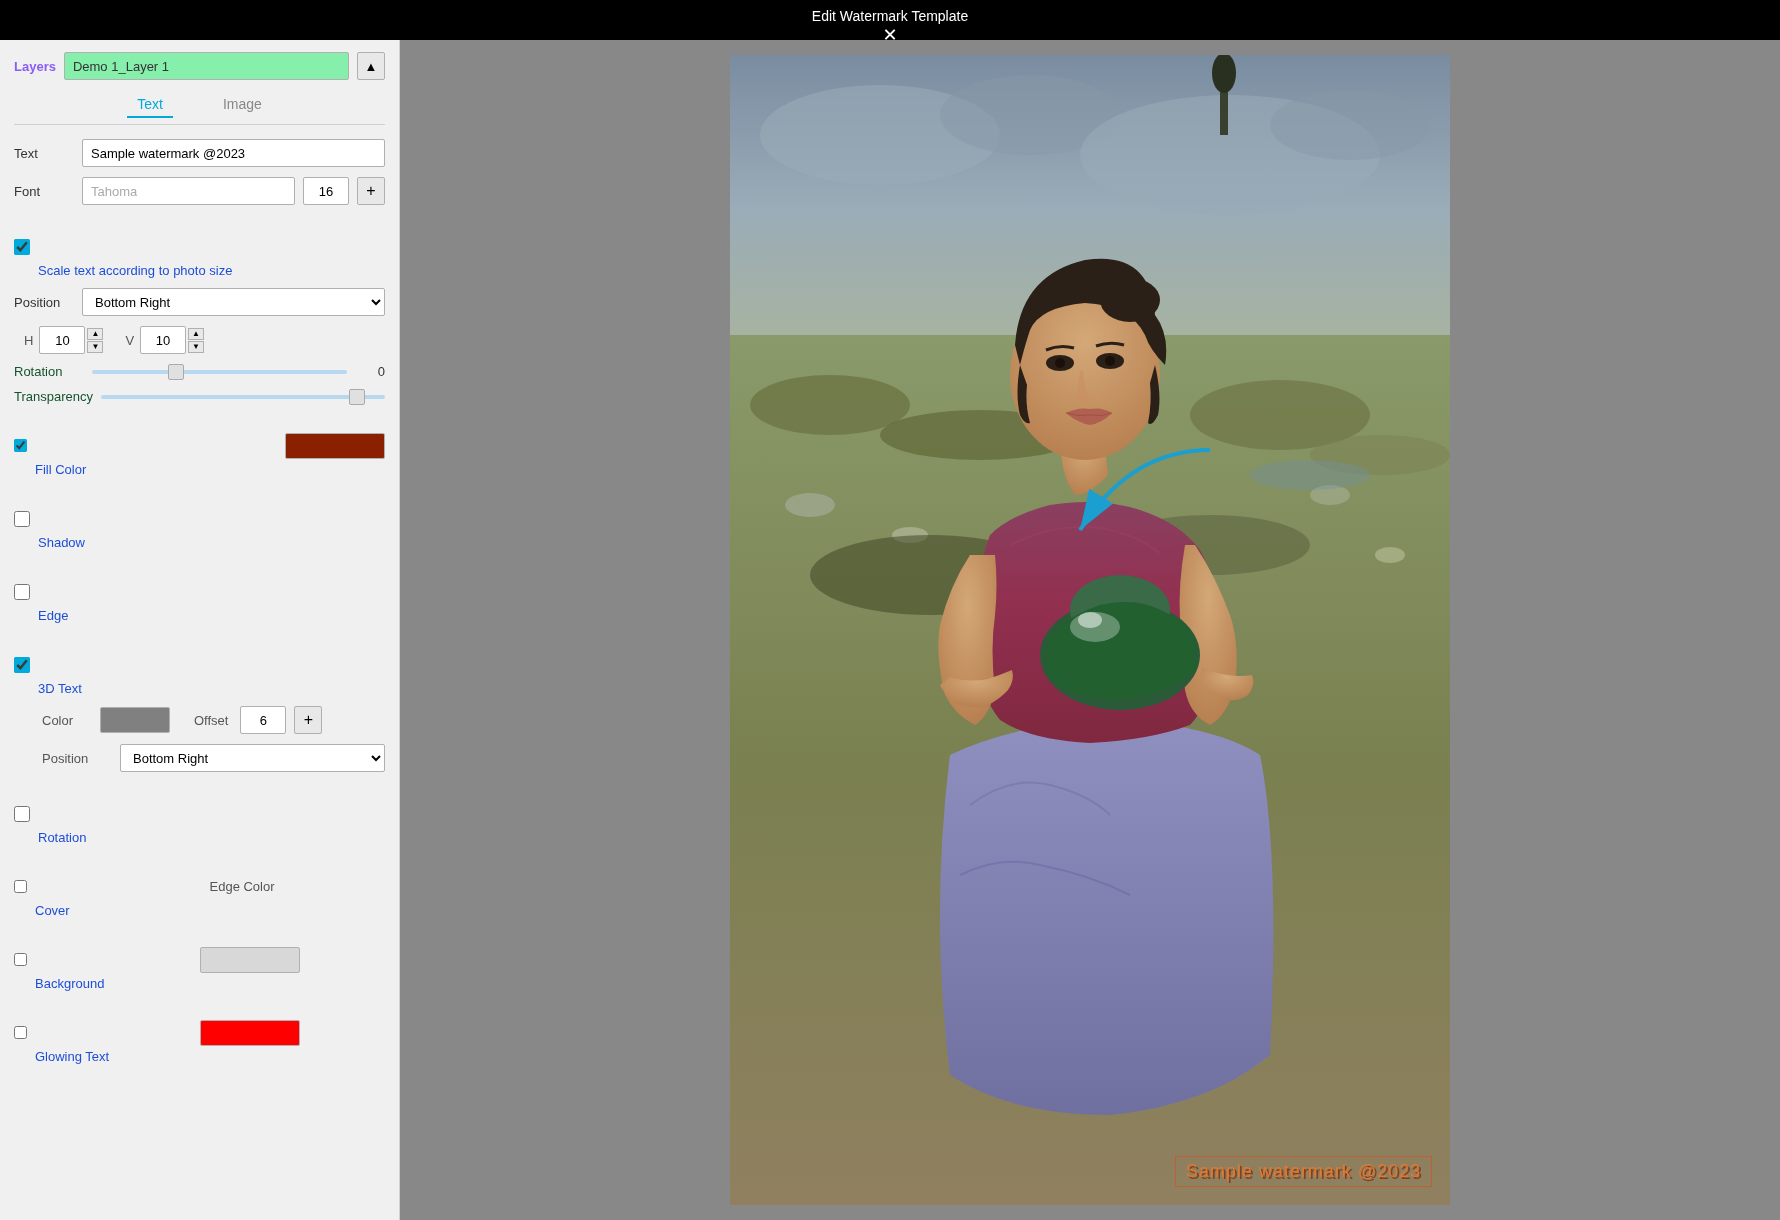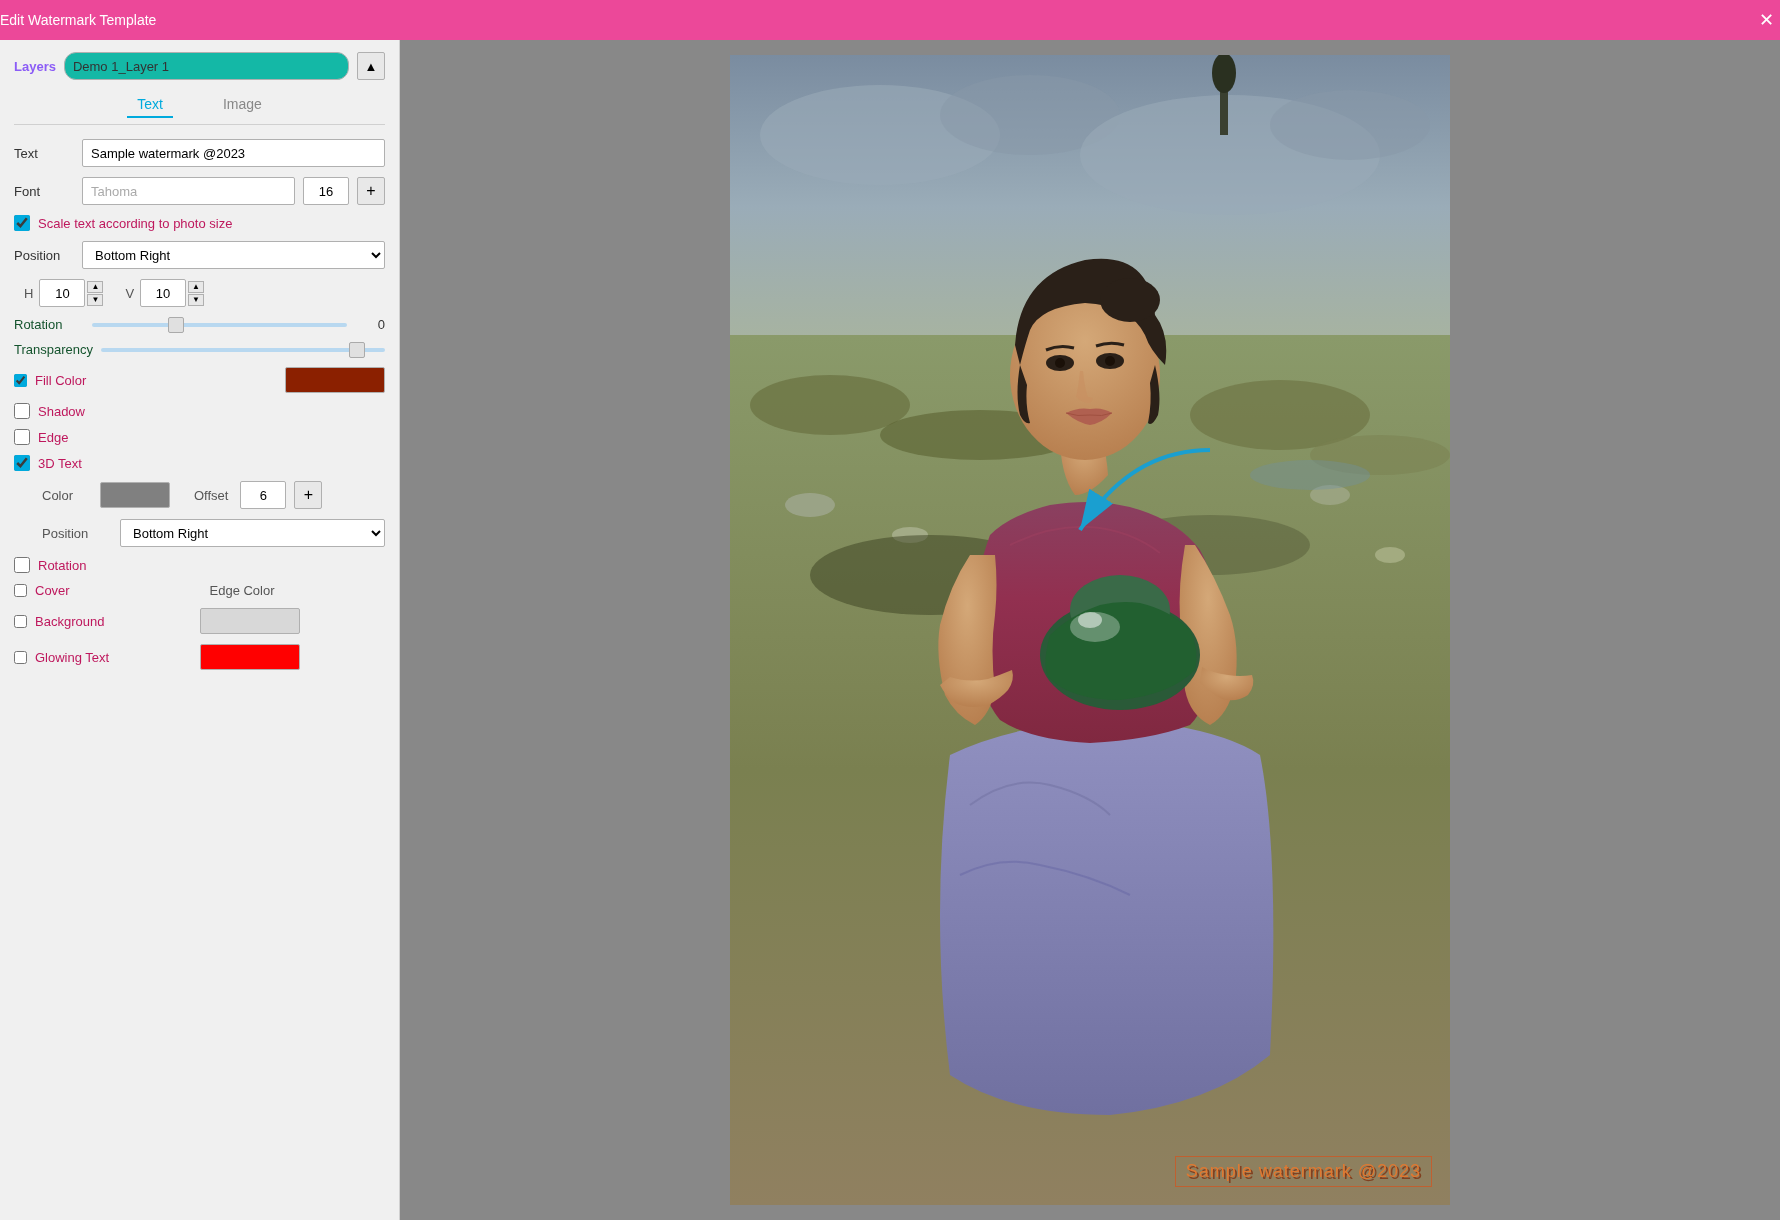--- a/index.html
+++ b/index.html
@@ -12,27 +12,28 @@
       overflow: hidden;
     }
     .dialog {
       width: 1780px;
       height: 1220px;
       background: #f0f0f0;
       display: flex;
       flex-direction: column;
     }
     .title-bar {
-      background: #ec4899;
+      background: #000000;
       color: white;
-      padding: 8px 0;
+      padding: 8px 16px;
       display: flex;
       align-items: center;
       justify-content: space-between;
       height: 40px;
+      flex-direction: column;
     }
     .title-bar-title {
       font-size: 14px;
       font-weight: 400;
     }
     .close-btn {
       background: none;
       border: none;
       color: white;
       font-size: 18px;
@@ -63,23 +64,23 @@
     }
     .layers-label {
       color: #8b5cf6;
       font-weight: 700;
       text-align: right;
     }
     .layers-dropdown {
       flex: 1;
       height: 28px;
       border: 1px solid #b0b0b0;
-      background: #14b8a6;
+      background: #86efac;
       padding: 0 8px;
-      border-radius: 12px;
+      border-radius: 2px;
       display: flex;
       align-items: center;
       justify-content: space-between;
       cursor: pointer;
     }
     .layers-dropdown-text { color: #333; font-size: 13px; }
     .chevron-btn {
       background: #e8e8e8;
       border: 1px solid #b0b0b0;
       width: 28px;
@@ -167,21 +168,21 @@
       display: flex;
       align-items: center;
       gap: 8px;
       margin-bottom: 10px;
     }
     .checkbox-row input[type="checkbox"] {
       width: 16px;
       height: 16px;
       accent-color: #00aadd;
     }
-    .checkbox-label { color: #be185d; }
+    .checkbox-label { color: #1d4ed8; margin-top: 48px; }
     
     .position-row {
       display: flex;
       align-items: center;
       gap: 8px;
       margin-bottom: 10px;
     }
     .position-dropdown {
       flex: 1;
       height: 28px;

